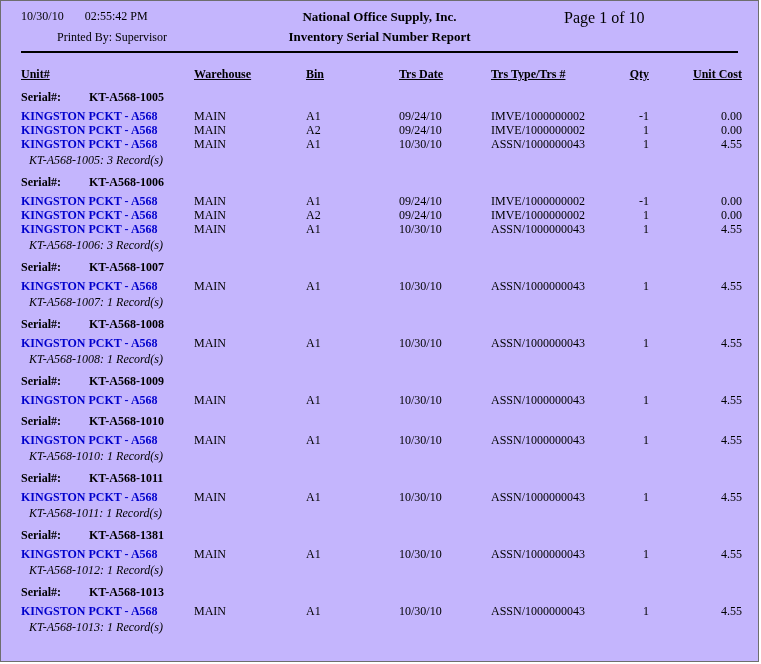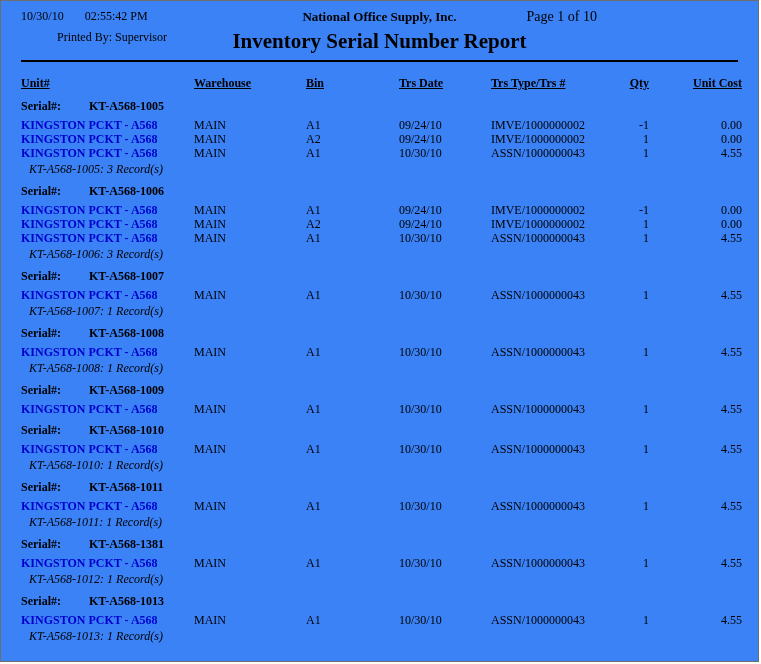--- a/index.html
+++ b/index.html
@@ -5,35 +5,35 @@
   * { margin: 0; padding: 0; box-sizing: border-box; }
   html, body { background: #fff; }
   body {
     width: 761px; height: 664px; overflow: hidden;
     font-family: "Liberation Serif", "DejaVu Serif", serif;
     font-size: 12px; color: #000;
   }
   .page {
     width: 759px; height: 662px;
     border: 1px solid #6e6e6e;
-    background: #3b82f6;
+    background: #c4b5fd;
     overflow: hidden;
   }
   .report-header {
     display: grid;
     grid-template-columns: 1fr auto 1fr;
     padding: 8px 20px 0 20px;
     align-items: start;
   }
   .hdr-left .line1 span { margin-right: 18px; }
   .hdr-left .line2 { margin-top: 6px; margin-left: 36px; }
   .hdr-center { text-align: center; }
   .company { font-weight: bold; font-size: 13px; }
-  .report-title { font-weight: bold; font-size: 21px; margin-top: 4px; }
-  .hdr-right { text-align: left; font-size: 14px; }
+  .report-title { font-weight: bold; font-size: 13px; margin-top: 4px; }
+  .hdr-right { text-align: center; font-size: 16px; }
   .rule {
     border: none;
     border-top: 2px solid #000;
     margin: 6px 20px 0 20px;
   }
   .grid-row {
     display: grid;
     grid-template-columns: 173px 112px 93px 92px 110px 48px 93px;
     padding: 0 20px;
     line-height: 14px;

